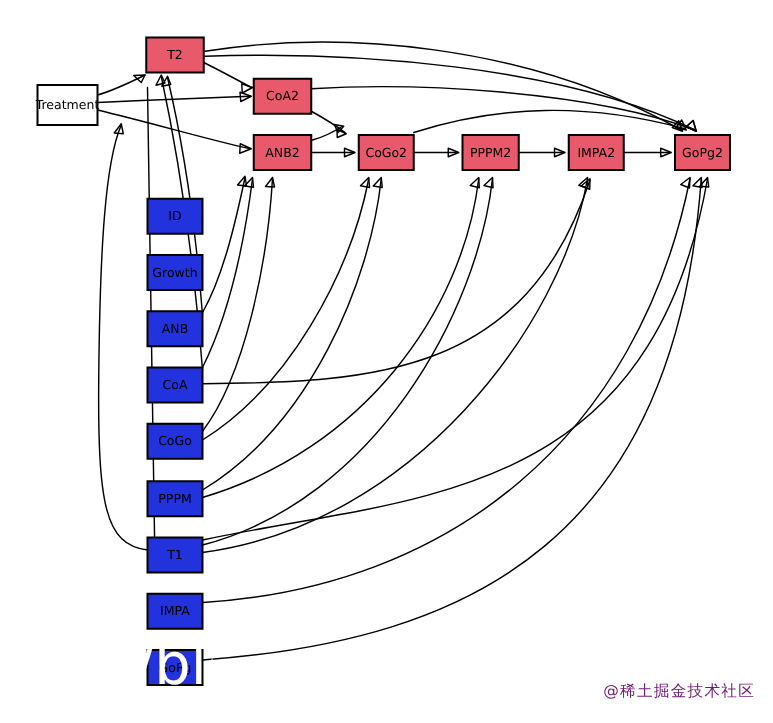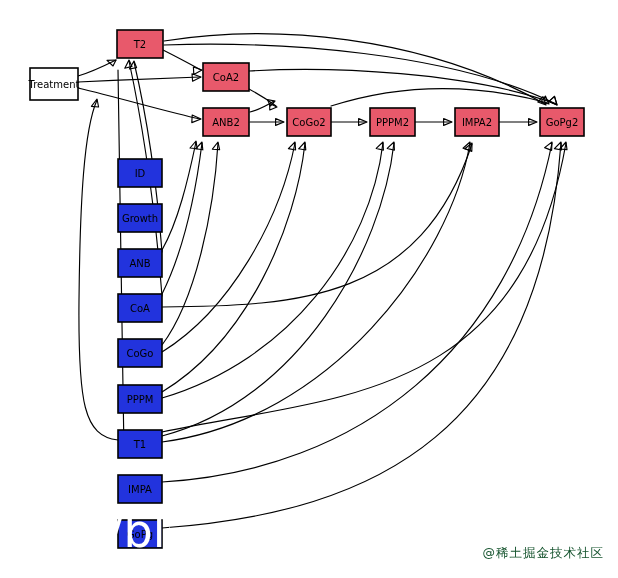--- a/index.html
+++ b/index.html
@@ -8,21 +8,21 @@
   #stage{position:relative;width:618px;height:578px;background:#fff;}
   svg#graph{position:absolute;left:0;top:0;width:618px;height:578px;}
   .nodebox{fill:#e8596b;stroke:#000;stroke-width:1.6;}
   .nodebox.blue{fill:#2233dd;}
   .nodebox.plain{fill:#ffffff;}
   .nodelabel{font-family:"DejaVu Sans","Liberation Sans",sans-serif;
              font-size:10px;fill:#000;text-anchor:middle;dominant-baseline:middle;}
   .nodelabel.onblue{fill:#000;}
   .edge{fill:none;stroke:#000;stroke-width:1.15;stroke-linecap:round;}
   .ahead{fill:none;stroke:#000;stroke-width:1.15;stroke-linejoin:round;stroke-linecap:round;}
-  #watermark{position:absolute;right:14px;bottom:16px;color:#14532d;
+  #watermark{position:absolute;right:14px;bottom:16px;color:#701a75;
              font-size:12.5px;letter-spacing:1px;
              font-family:"DejaVu Sans","Liberation Sans",sans-serif;
              user-select:none;white-space:nowrap;}
   #overlay-text{position:absolute;left:108px;top:508px;color:#ffffff;
                 font-size:46px;line-height:46px;font-weight:400;
                 font-family:"DejaVu Sans","Liberation Sans",sans-serif;
                 white-space:nowrap;overflow:hidden;width:62px;height:56px;
                 user-select:none;}
 </style>
 </head>

